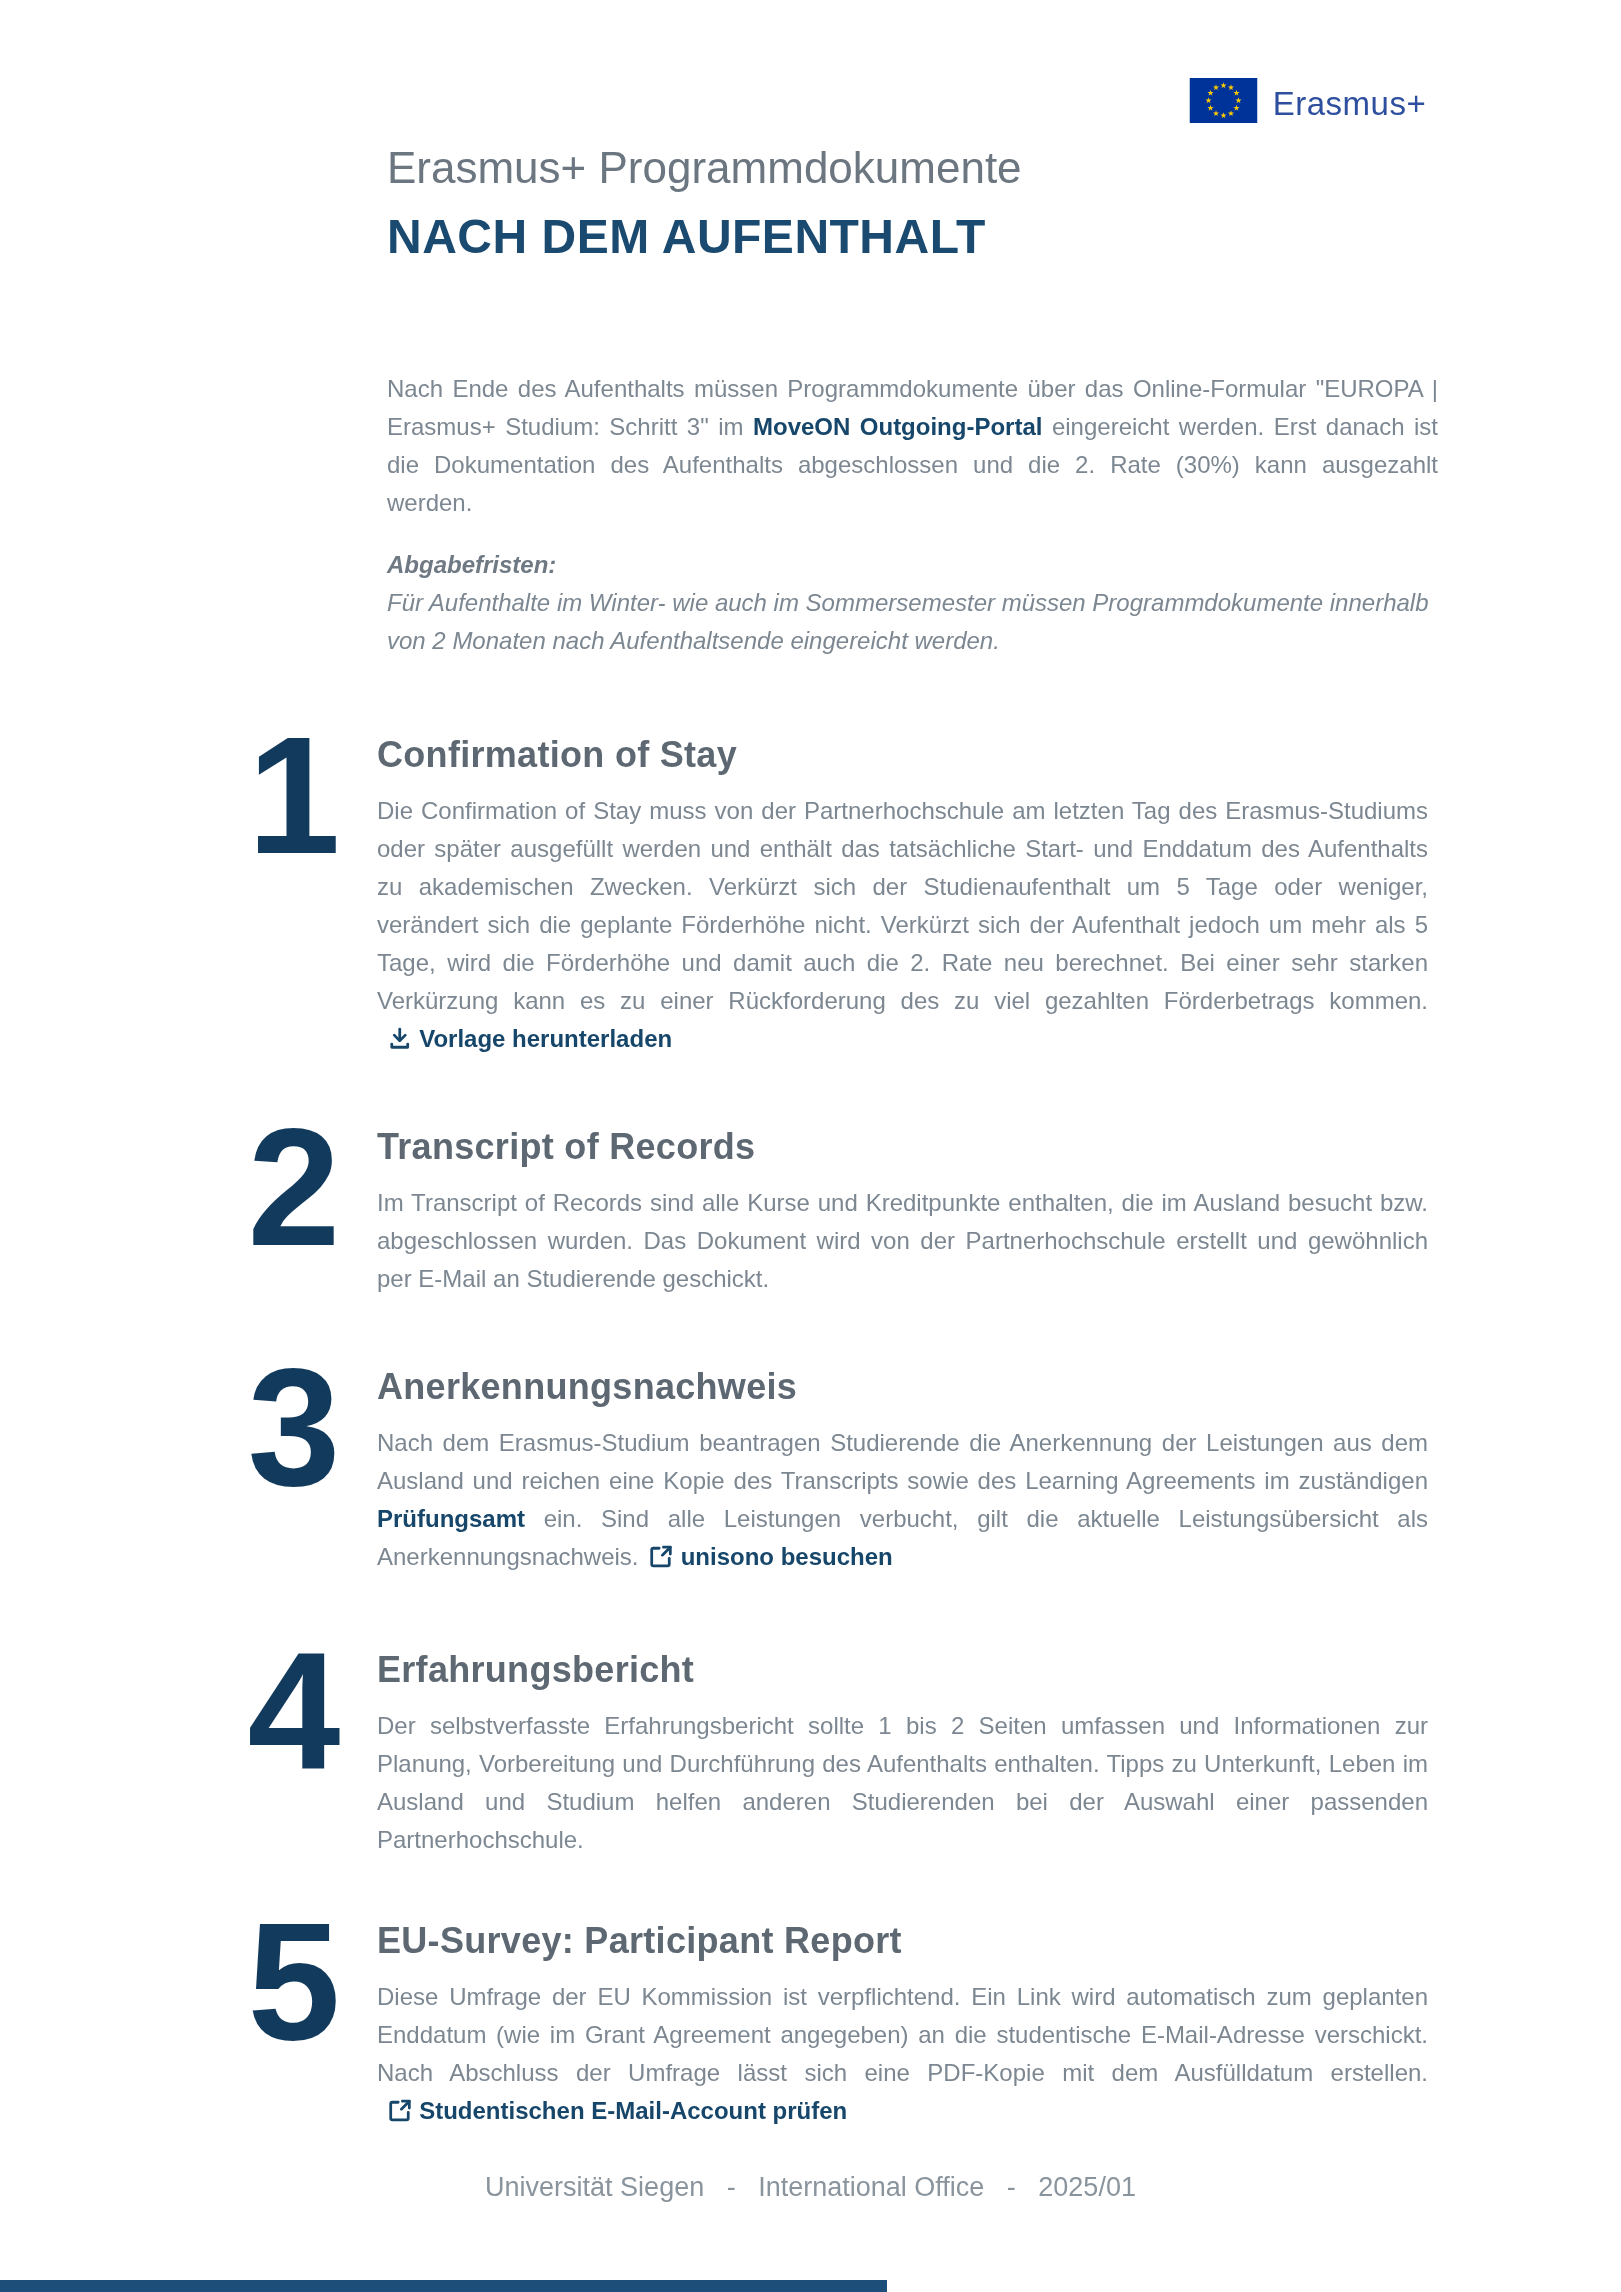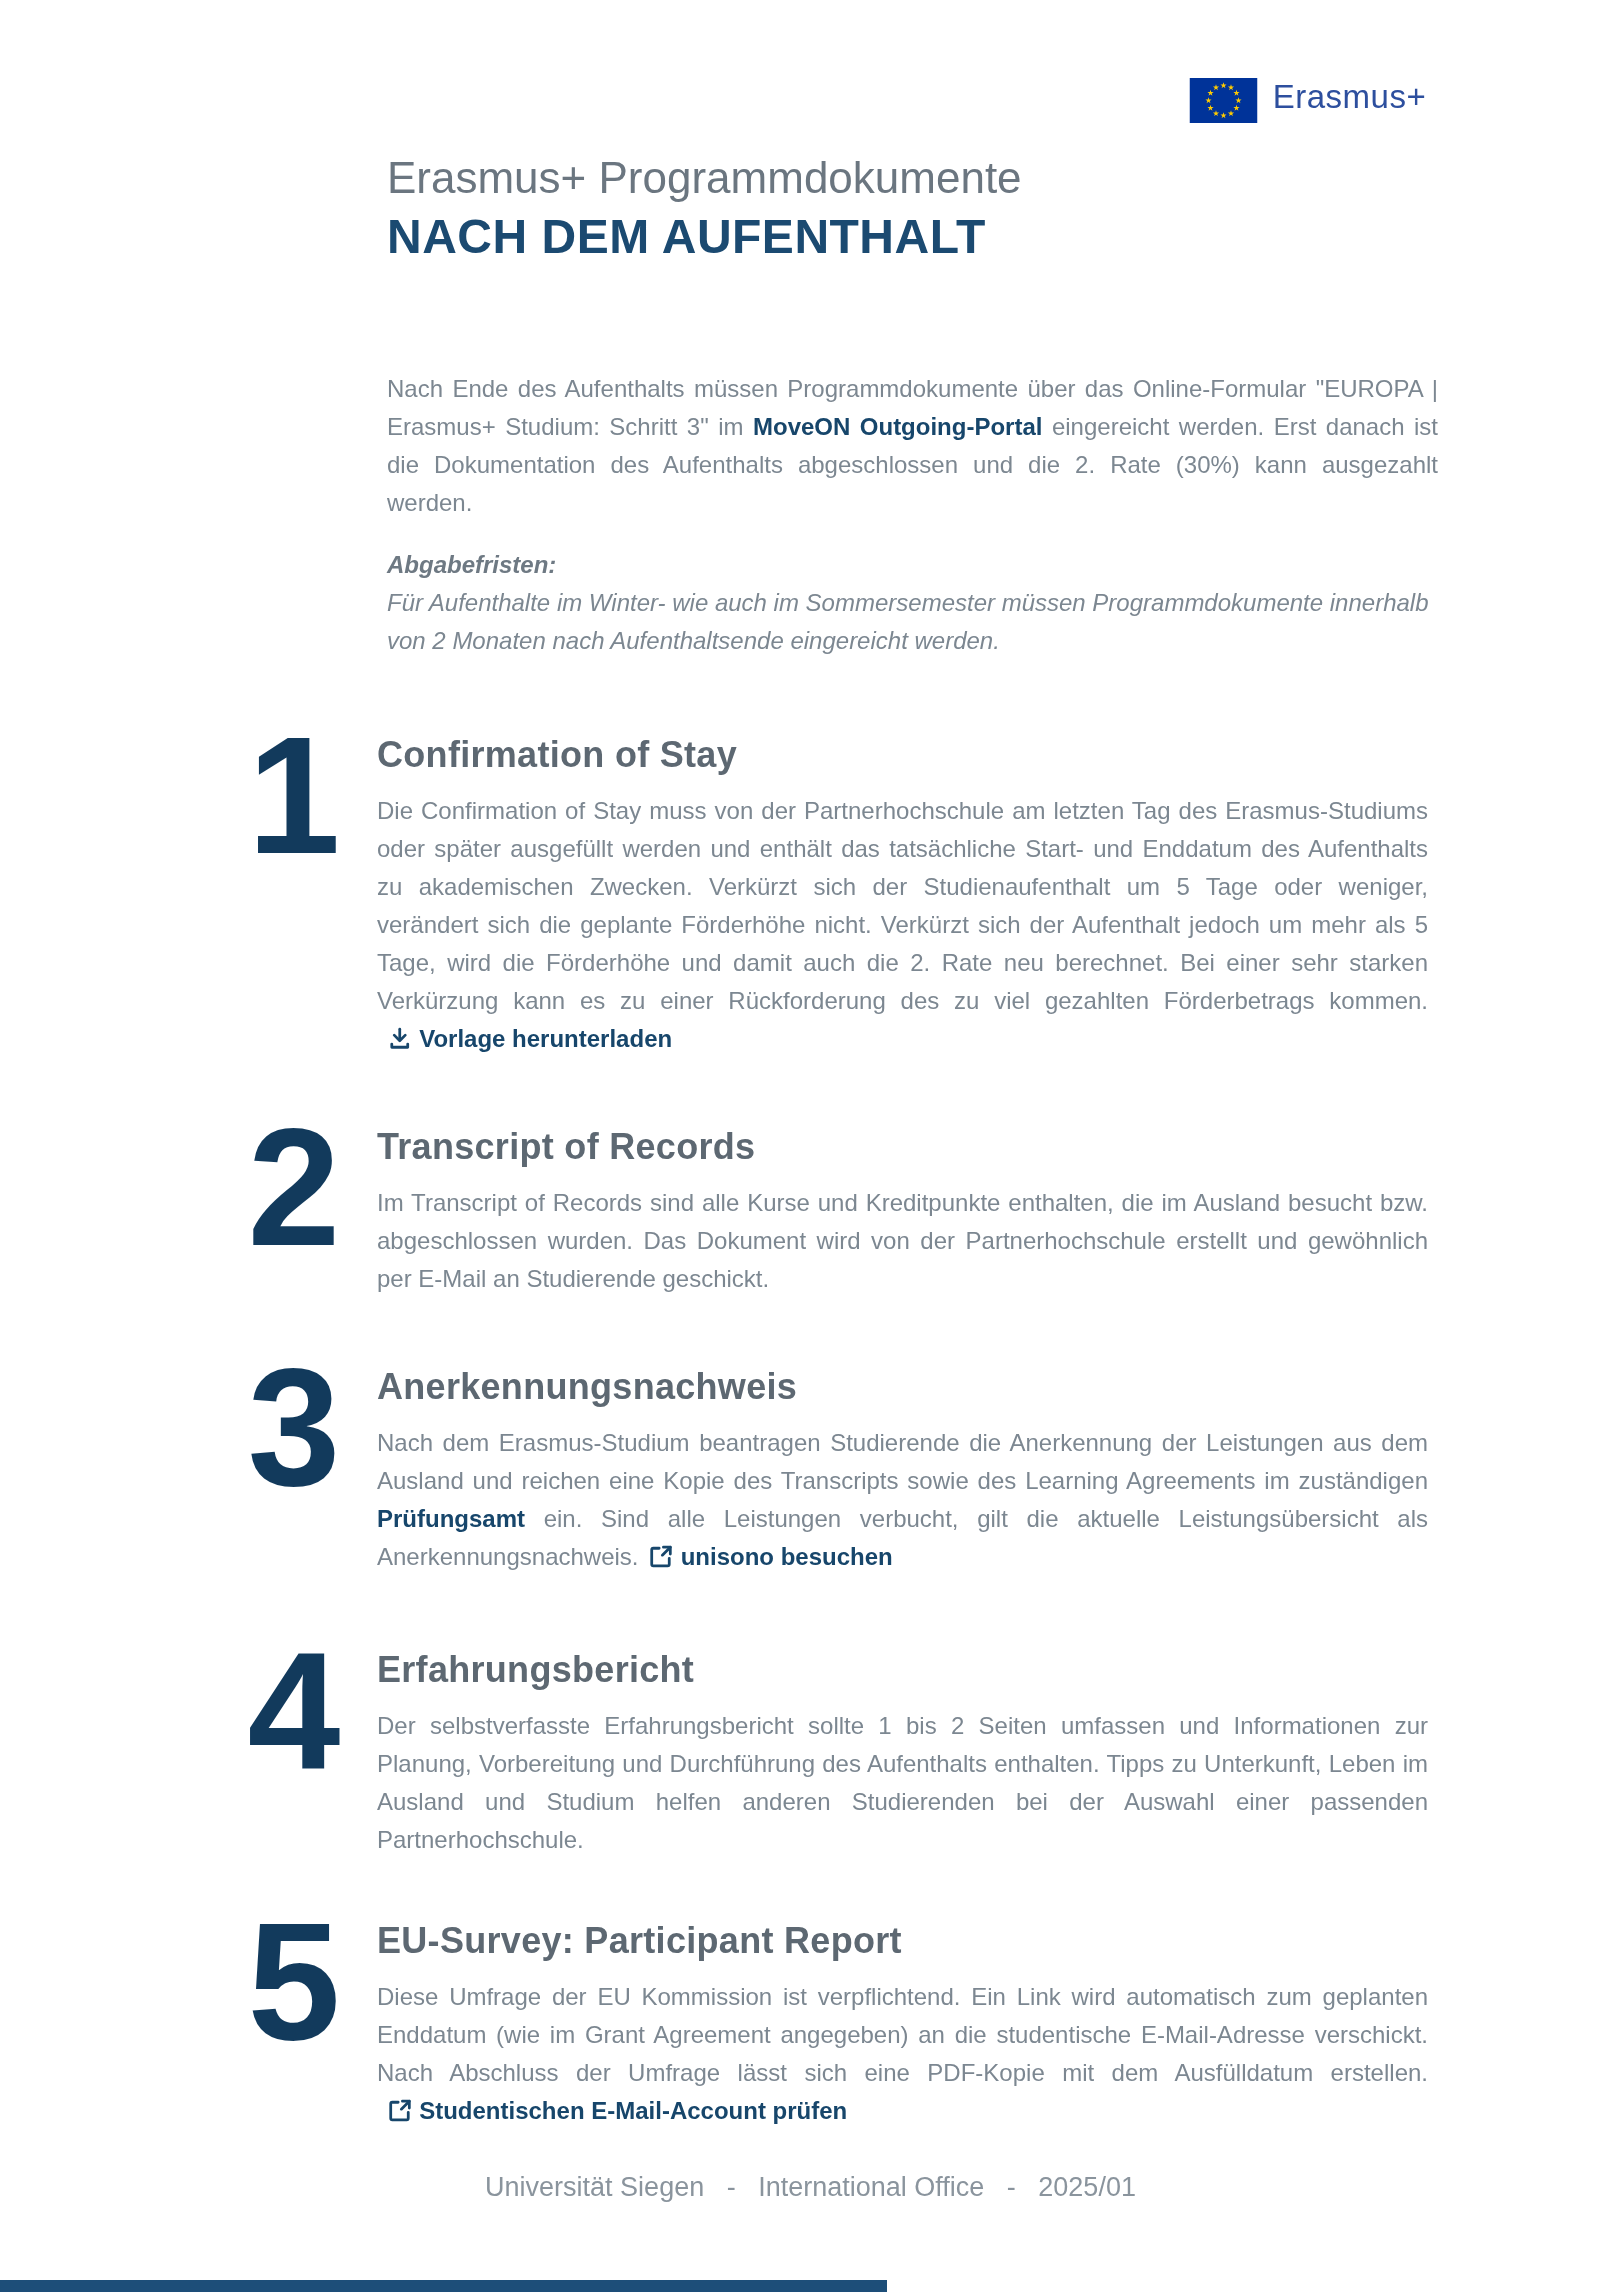--- a/index.html
+++ b/index.html
@@ -3,24 +3,24 @@
 <meta charset="utf-8">
 <style>
   * { margin:0; padding:0; box-sizing:border-box; }
   html,body { background:#ffffff; }
   .page {
     position:relative; width:1621px; height:2293px; background:#ffffff;
     font-family:"Liberation Sans", sans-serif; overflow:hidden;
   }
 
   
-  .logo { position:absolute; left:1189px; top:78px; display:flex; align-items:flex-start; gap:14.7px; }
+  .logo { position:absolute; left:1189px; top:78px; display:flex; align-items:flex-end; gap:14.7px; }
   .logo-text { font-size:33px; color:#2D4F9E; letter-spacing:0.5px; }
 
-  .supertitle { position:absolute; left:387px; top:143px; font-size:44px; font-weight:400; color:#6B7680;margin-top:10px; }
+  .supertitle { position:absolute; left:387px; top:143px; font-size:44px; font-weight:400; color:#6B7680; }
   .page-title { position:absolute; left:387px; top:209px; font-size:48px; font-weight:bold; color:#1B4A71; letter-spacing:0.5px; }
 
   
   .intro {
     position:absolute; left:387px; top:370px; width:1051px;
     font-size:24px; line-height:38px; color:#7C8791; text-align:justify;
   }
   .deadlines { position:absolute; left:387px; top:546px; width:1051px; font-size:24px; line-height:38px; color:#7C8791;font-style:italic; }
   .deadlines-label { font-weight:bold; color:#6E7983; }
 

